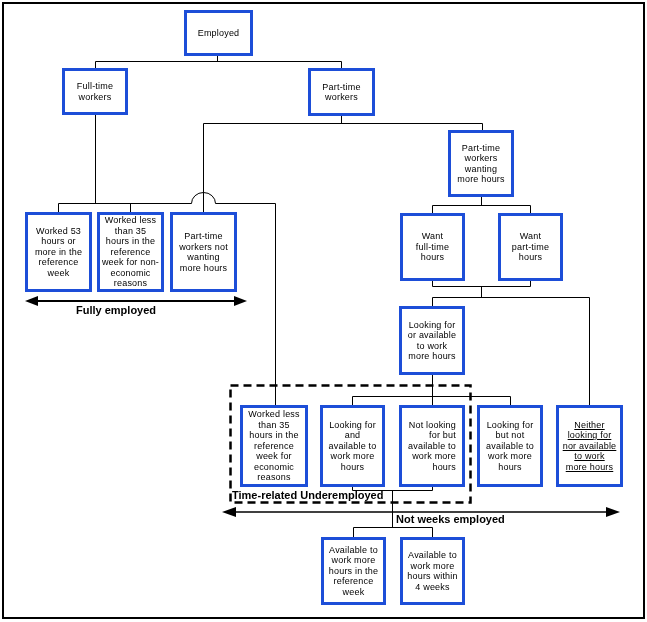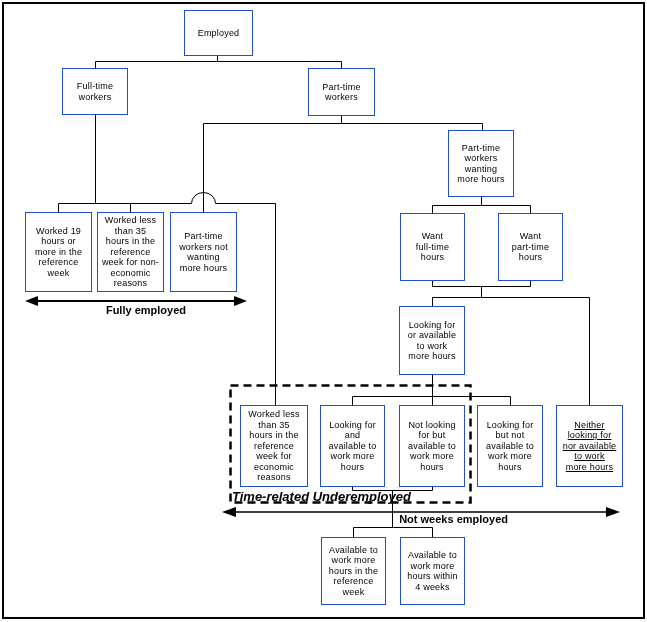--- a/index.html
+++ b/index.html
@@ -13,57 +13,56 @@
   }
   #outer-border{
     position:absolute;left:2px;top:2px;right:2px;bottom:3px;
     border:2px solid #000;
     pointer-events:none;
   }
   #wires{position:absolute;left:0;top:0;width:647px;height:622px;}
   .node{
     position:absolute;
     box-sizing:border-box;
-    border:1px solid #1d4ed8;
+    border:3px solid #1d4ed8;
     background:#fff;
     display:flex;align-items:center;justify-content:center;
     text-align:center;
     font-size:9px;line-height:10.5px;
     letter-spacing:0.2px;
     white-space:pre-line;
     padding:1px;
   }
   .flow-label{
     position:absolute;
     font-weight:bold;
     font-size:11px;
-    text-align:right;
+    text-align:left;
     white-space:nowrap;
   }
   #lbl-time-related{
     position:absolute;
-    font-style:italic;
     font-weight:bold;
-    font-size:13px;
+    font-size:11px;
     white-space:nowrap;
   }
   
   #n-employed          {left:184px;top:10px; width:69px;height:46px;}
   #n-fulltime          {left:62px; top:68px; width:66px;height:47px;}
   #n-parttime          {left:308px;top:68px; width:67px;height:48px;}
   #n-worked35          {left:25px; top:212px;width:67px;height:80px;}
   #n-workedless-noneco {left:97px; top:212px;width:67px;height:80px;}
   #n-pt-not-wanting    {left:170px;top:212px;width:67px;height:80px;}
   #n-pt-wanting        {left:448px;top:130px;width:66px;height:67px;}
   #n-want-ft           {left:400px;top:213px;width:65px;height:68px;}
   #n-want-pt           {left:498px;top:213px;width:65px;height:68px;}
   #n-looking-or-avail  {left:399px;top:306px;width:66px;height:69px;}
   #n-workedless-eco    {left:240px;top:405px;width:68px;height:82px;}
   #n-looking-and-avail {left:320px;top:405px;width:65px;height:82px;}
-  #n-notlooking-avail  {left:399px;top:405px;width:66px;height:82px;}
+  #n-notlooking-avail  {left:399px;top:405px;width:66px;height:82px;text-align:right;}
   #n-looking-notavail  {left:477px;top:405px;width:66px;height:82px;}
   #n-neither           {left:556px;top:405px;width:67px;height:82px;text-decoration:underline;}
   #n-avail-ref-week    {left:321px;top:537px;width:65px;height:68px;}
   #n-avail-4-weeks     {left:400px;top:537px;width:65px;height:68px;}
   #lbl-fully-employed      {left:76px; top:304px;width:110px;}
   #lbl-not-fully-employed  {left:396px;top:513px;width:112px;}
   #lbl-time-related        {left:232px;top:489px;}
 </style>
 </head>
 <body>
@@ -105,21 +104,21 @@
       <polygon points="620,512 606,507 606,517" fill="#000" stroke="none"></polygon>
     </g>
   </svg>
 
   <div class="node" id="n-employed">Employed</div>
   <div class="node" id="n-fulltime">Full-time
 workers</div>
   <div class="node" id="n-parttime">Part-time
 workers</div>
 
-  <div class="node" id="n-worked35">Worked 19
+  <div class="node" id="n-worked35">Worked 53
 hours or
 more in the
 reference
 week</div>
   <div class="node" id="n-workedless-noneco">Worked less
 than 35
 hours in the
 reference
 week for non-
 economic

